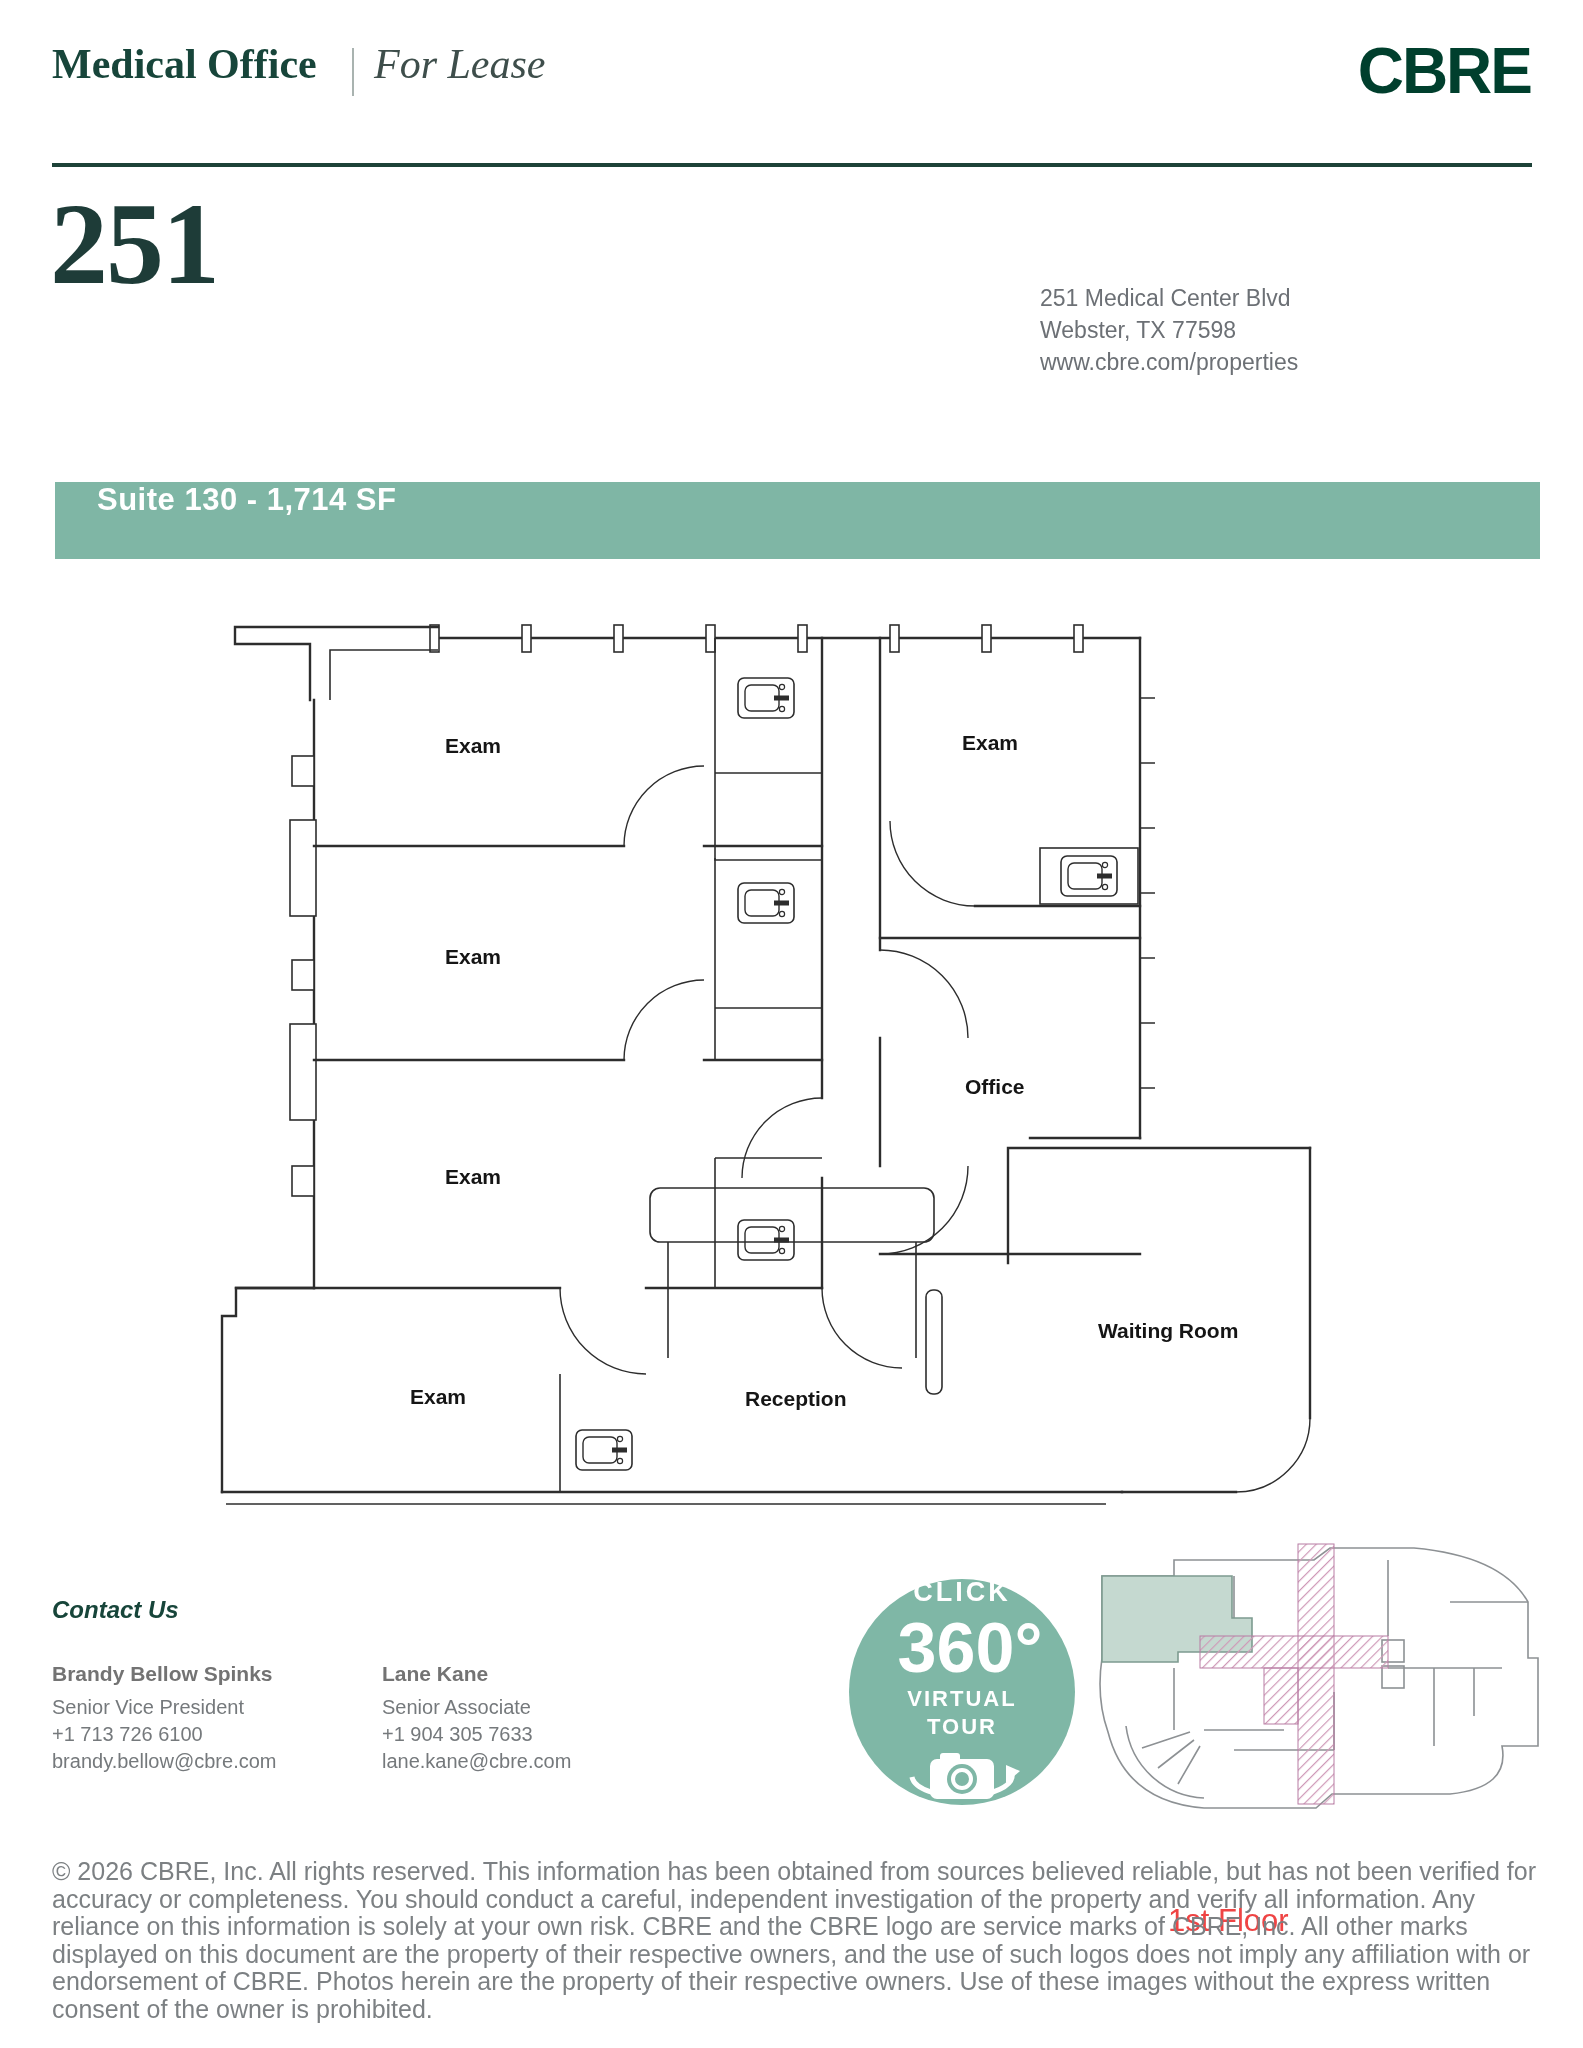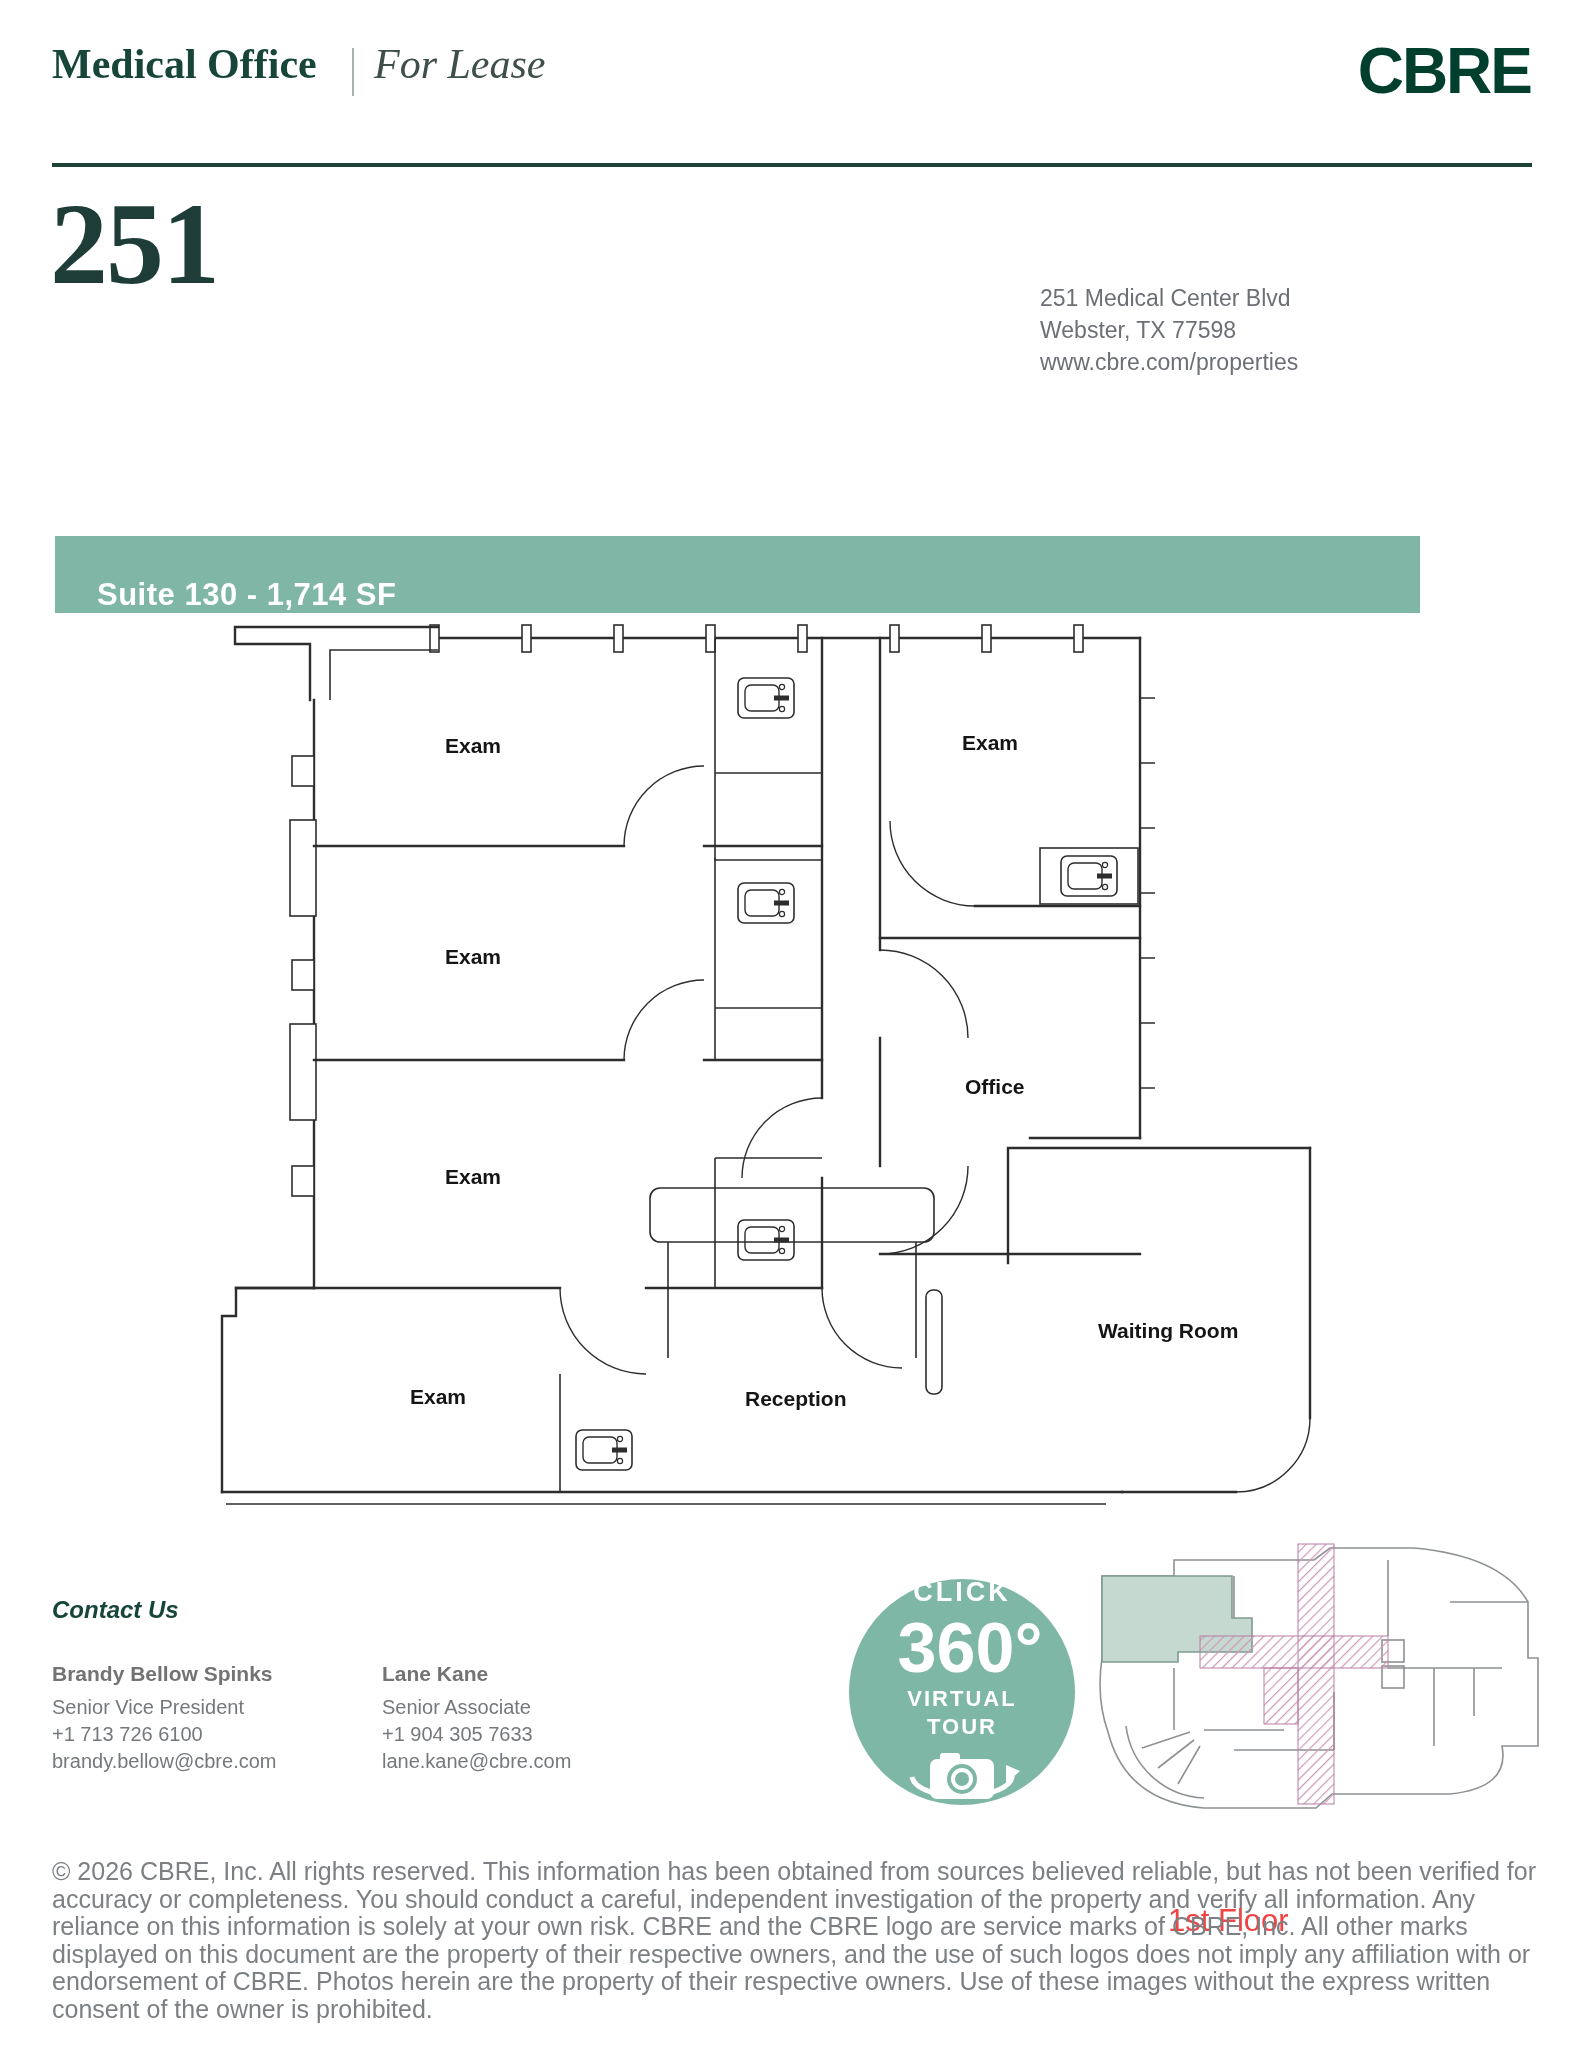--- a/index.html
+++ b/index.html
@@ -14,22 +14,22 @@
   #hdr-logo{position:absolute;right:52px;top:34px;font-size:64px;font-weight:800;color:#003f2d;
             letter-spacing:-2px;transform:scaleY(1.02);}
   #hdr-rule{position:absolute;left:52px;top:163px;width:1480px;height:4px;background:#1d4238;}
 
   
   #title{position:absolute;left:50px;top:168px;font-size:116px;font-weight:700;color:#1e3c38;
          line-height:1.32;letter-spacing:-2px;}
   #addr{position:absolute;left:1040px;top:282px;font-size:23px;color:#6c7075;line-height:32px;}
 
   
-  #banner{position:absolute;left:55px;top:536px;width:1365px;height:77px;background:#7fb6a5;
-          display:flex;align-items:flex-end;}
+  #banner{position:absolute;left:55px;top:482px;width:1485px;height:77px;background:#7fb6a5;
+          display:flex;align-items:flex-start;}
   #banner span{color:#ffffff;font-size:31px;font-weight:700;padding-left:42px;letter-spacing:0.5px;}
 
   
   #plan{position:absolute;left:210px;top:614px;}
   .wall{stroke:#2d2d2d;stroke-width:2.4;fill:none;stroke-linecap:square;}
   .wall-thin{stroke:#2d2d2d;stroke-width:1.6;fill:none;}
   .tick{fill:#ffffff;stroke:#2d2d2d;stroke-width:1.6;}
   .arc{stroke:#2d2d2d;stroke-width:1.4;fill:none;}
   .room-label{font-family:"Liberation Sans",sans-serif;font-size:21px;font-weight:700;fill:#151515;}
 

